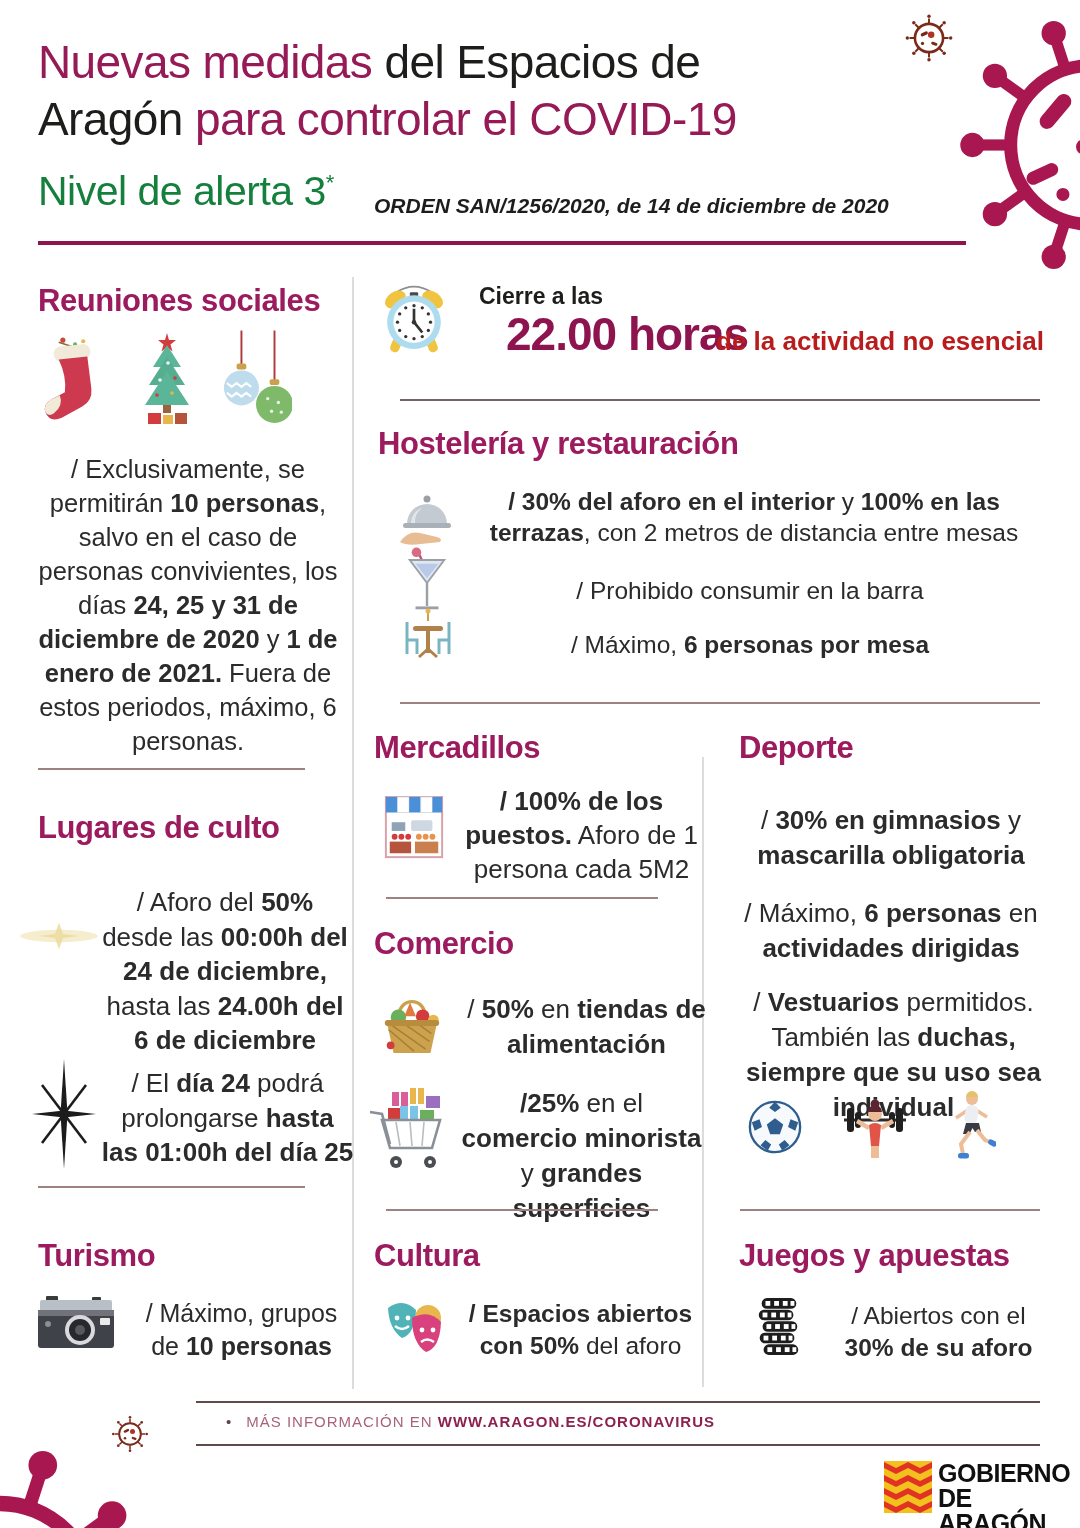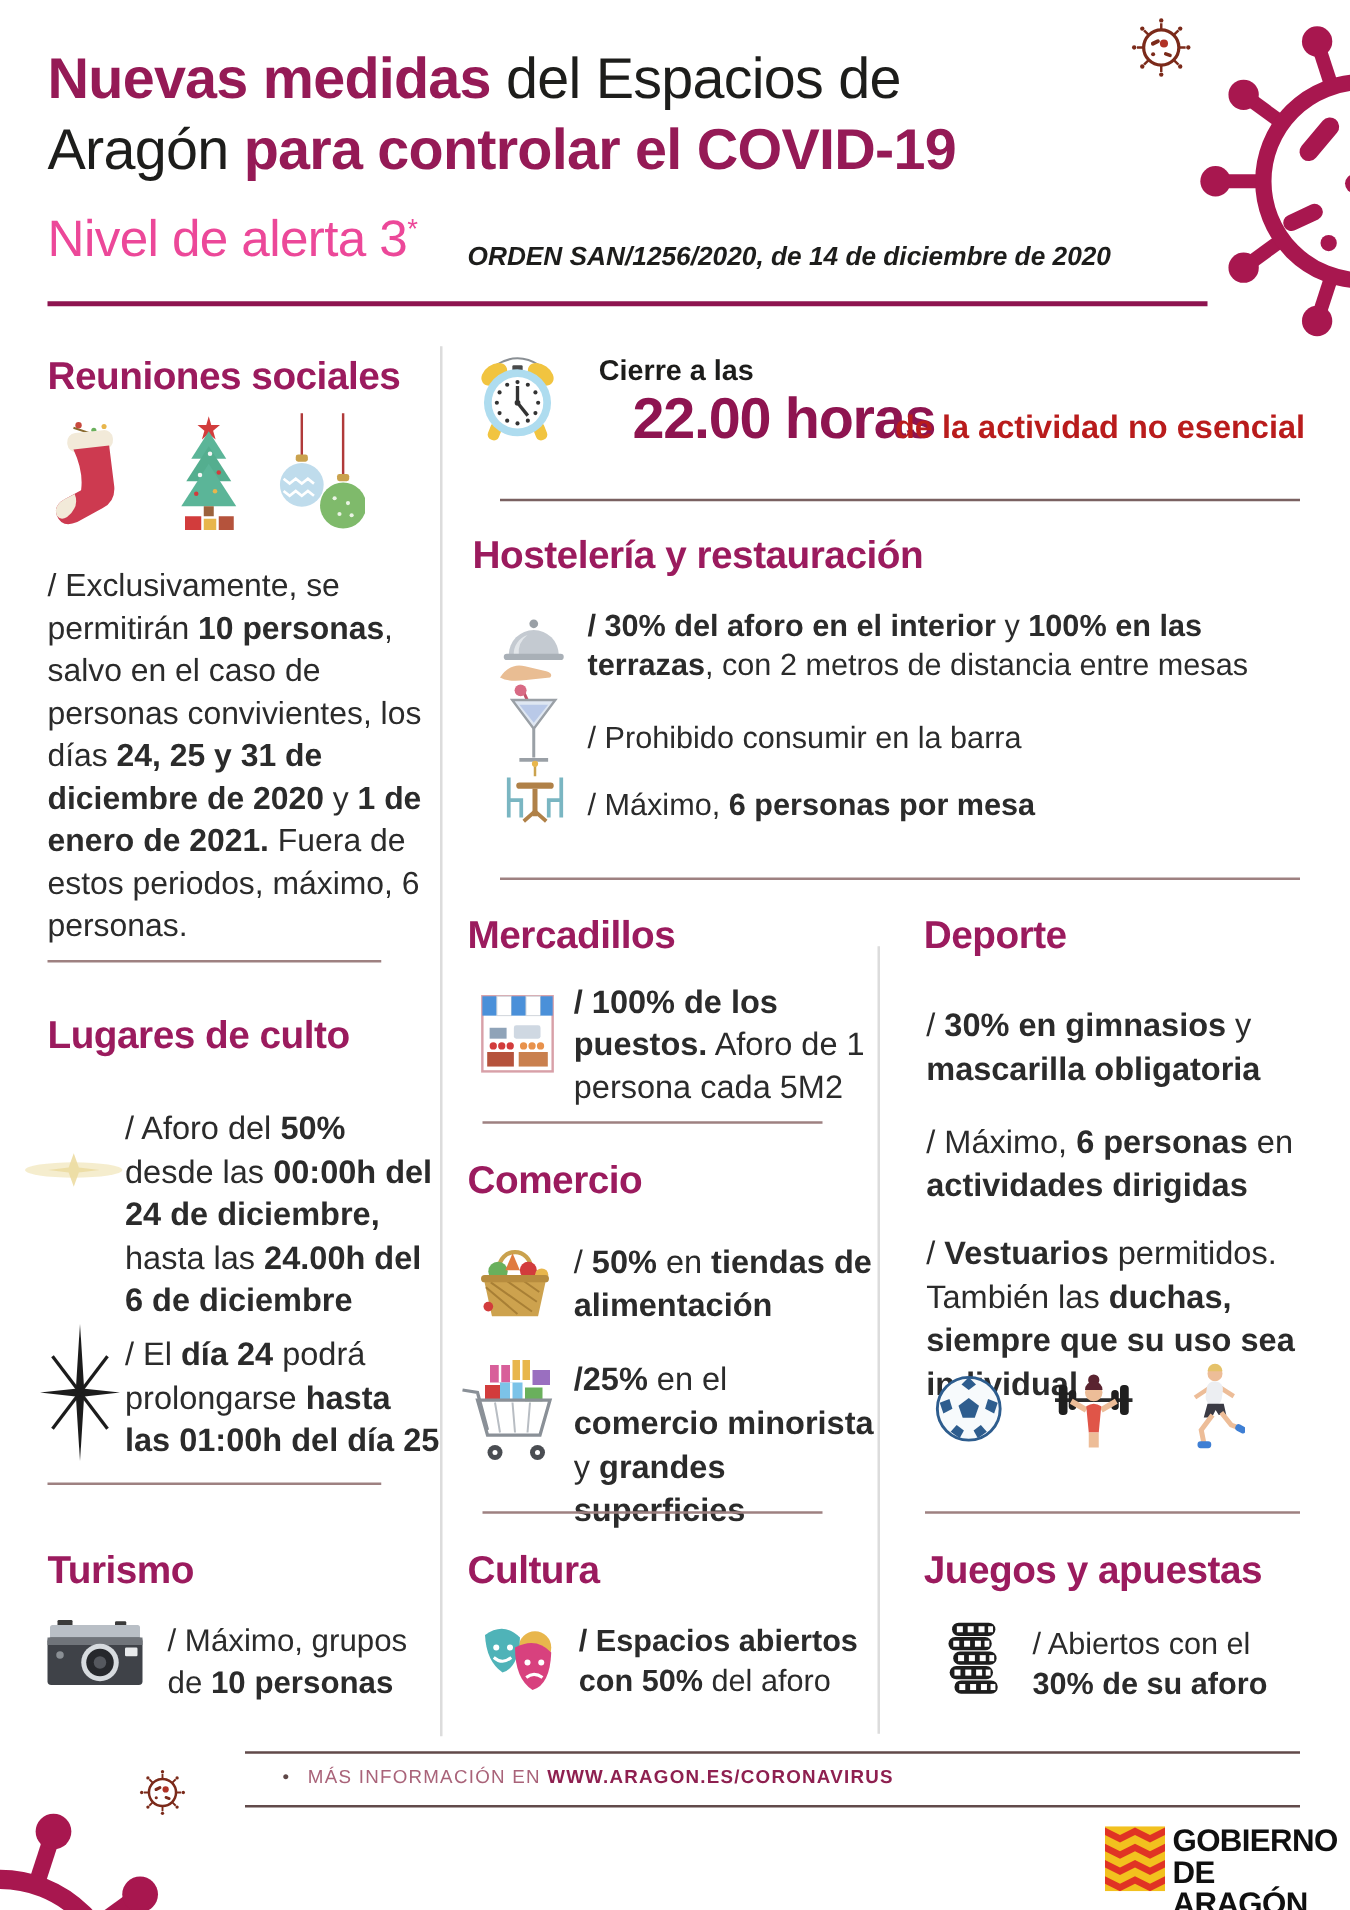--- a/index.html
+++ b/index.html
@@ -2,27 +2,27 @@
 <html><head>
 <meta charset="utf-8">
 <style>
   html,body{margin:0;padding:0;background:#d9d9d9;}
   #page{position:relative;width:1080px;height:1528px;margin:0 auto;background:#ffffff;overflow:hidden;
         font-family:"Liberation Sans", sans-serif;color:#2b2b2b;}
   .abs{position:absolute;}
   
   .sec-h{font-size:31px;font-weight:800;color:#9b1b5e;letter-spacing:-0.4px;}
   
-  .rt{font-size:26px;line-height:34px;color:#2b2b2b;}
+  .rt{font-size:26px;line-height:34px;color:#2b2b2b;text-align:center;}
   .rt .b{font-weight:800;}
   
   .title{font-size:46px;line-height:57px;font-weight:500;color:#1d1d1b;letter-spacing:-0.6px;}
-  .title .b{font-weight:700;text-align:right;}
+  .title .b{font-weight:400;text-align:right;}
   .title .m{color:#951a56;}
-  .alert{font-size:41px;font-weight:300;color:#ec4899;letter-spacing:-0.5px;}
+  .alert{font-size:41px;font-weight:300;color:#15803d;letter-spacing:-0.5px;}
   .alert sup{font-size:22px;font-weight:400;}
   .orden{font-size:21px;font-style:italic;font-weight:700;color:#1d1d1b;}
   
   .rule{height:2px;background:#9e8181;}
   .rule-strong{height:4px;background:#8e1450;}
   .rule-dark{height:2px;background:#614a4a;}
   .vrule{width:2px;background:#dcdcdc;}
   
   .closure-1{font-size:23px;font-weight:800;color:#1d1d1b;}
   .closure-time{font-size:46px;font-weight:800;color:#8e1450;letter-spacing:-1px;margin-left:28px;}

